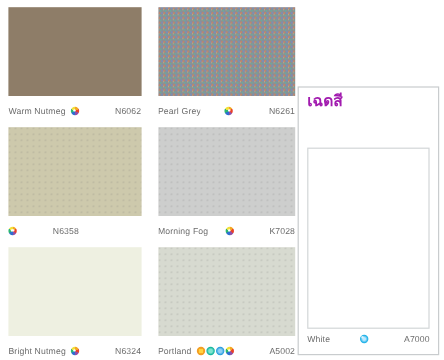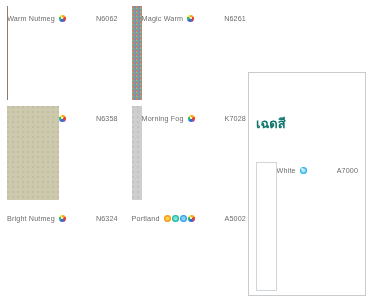--- a/index.html
+++ b/index.html
@@ -25,21 +25,21 @@
     height: 300px;
     display: grid;
     grid-template-columns: 1fr 1fr;
     grid-template-rows: 1fr 1fr 1fr;
   }
 
   .swatch-cell {
     position: relative;
     padding: 6px 7px 0 7px;
     display: flex;
-    flex-direction: row;
+    flex-direction: column;
   }
 
   .swatch-chip {
     flex: 1 1 auto;
     width: 100%;
     position: relative;
     overflow: hidden;
   }
 
   
@@ -165,25 +165,24 @@
   }
 
   #panel-heading {
     flex: 0 0 auto;
   }
 
   .panel-title-th {
     font-family: "DejaVu Sans", "Liberation Sans", sans-serif;
     font-size: 13px;
     line-height: 14px;
-    color: #0f766e;
+    color: #a21caf;
     font-weight: 700;
     letter-spacing: 0;
     white-space: nowrap;
-    margin-top: 39px;
   }
 
   .panel-sub-th {
     font-family: "DejaVu Sans", "Liberation Sans", sans-serif;
     font-size: 8.4px;
     line-height: 11px;
     color: #5d5f61;
     white-space: nowrap;
     margin-top: 0px;
   }
@@ -191,21 +190,21 @@
   #panel-swatches {
     flex: 1 1 auto;
     display: flex;
     flex-direction: column;
     margin-top: 3px;
   }
 
   .panel-cell {
     flex: 1 1 50%;
     display: flex;
-    flex-direction: row;
+    flex-direction: column;
     min-height: 0;
     margin-top: 28px;
   }
 
   .panel-chip {
     flex: 1 1 auto;
     width: 100%;
     min-height: 0;
     position: relative;
     overflow: hidden;
@@ -247,21 +246,21 @@
           <span class="badge multi"></span>
         </span>
         <span class="swatch-code">N6062</span>
       </span>
     </div>
   </div>
 
   <div class="swatch-cell">
     <div class="swatch-chip tex-dither" style="background:#8d8f93"></div>
     <div class="swatch-meta">
-      <span class="swatch-name">Magic Warm</span>
+      <span class="swatch-name">Pearl Grey</span>
       <span class="swatch-code-wrap">
         <span class="badges">
           <span class="badge multi"></span>
         </span>
         <span class="swatch-code">N6261</span>
       </span>
     </div>
   </div>
 
   <div class="swatch-cell">

